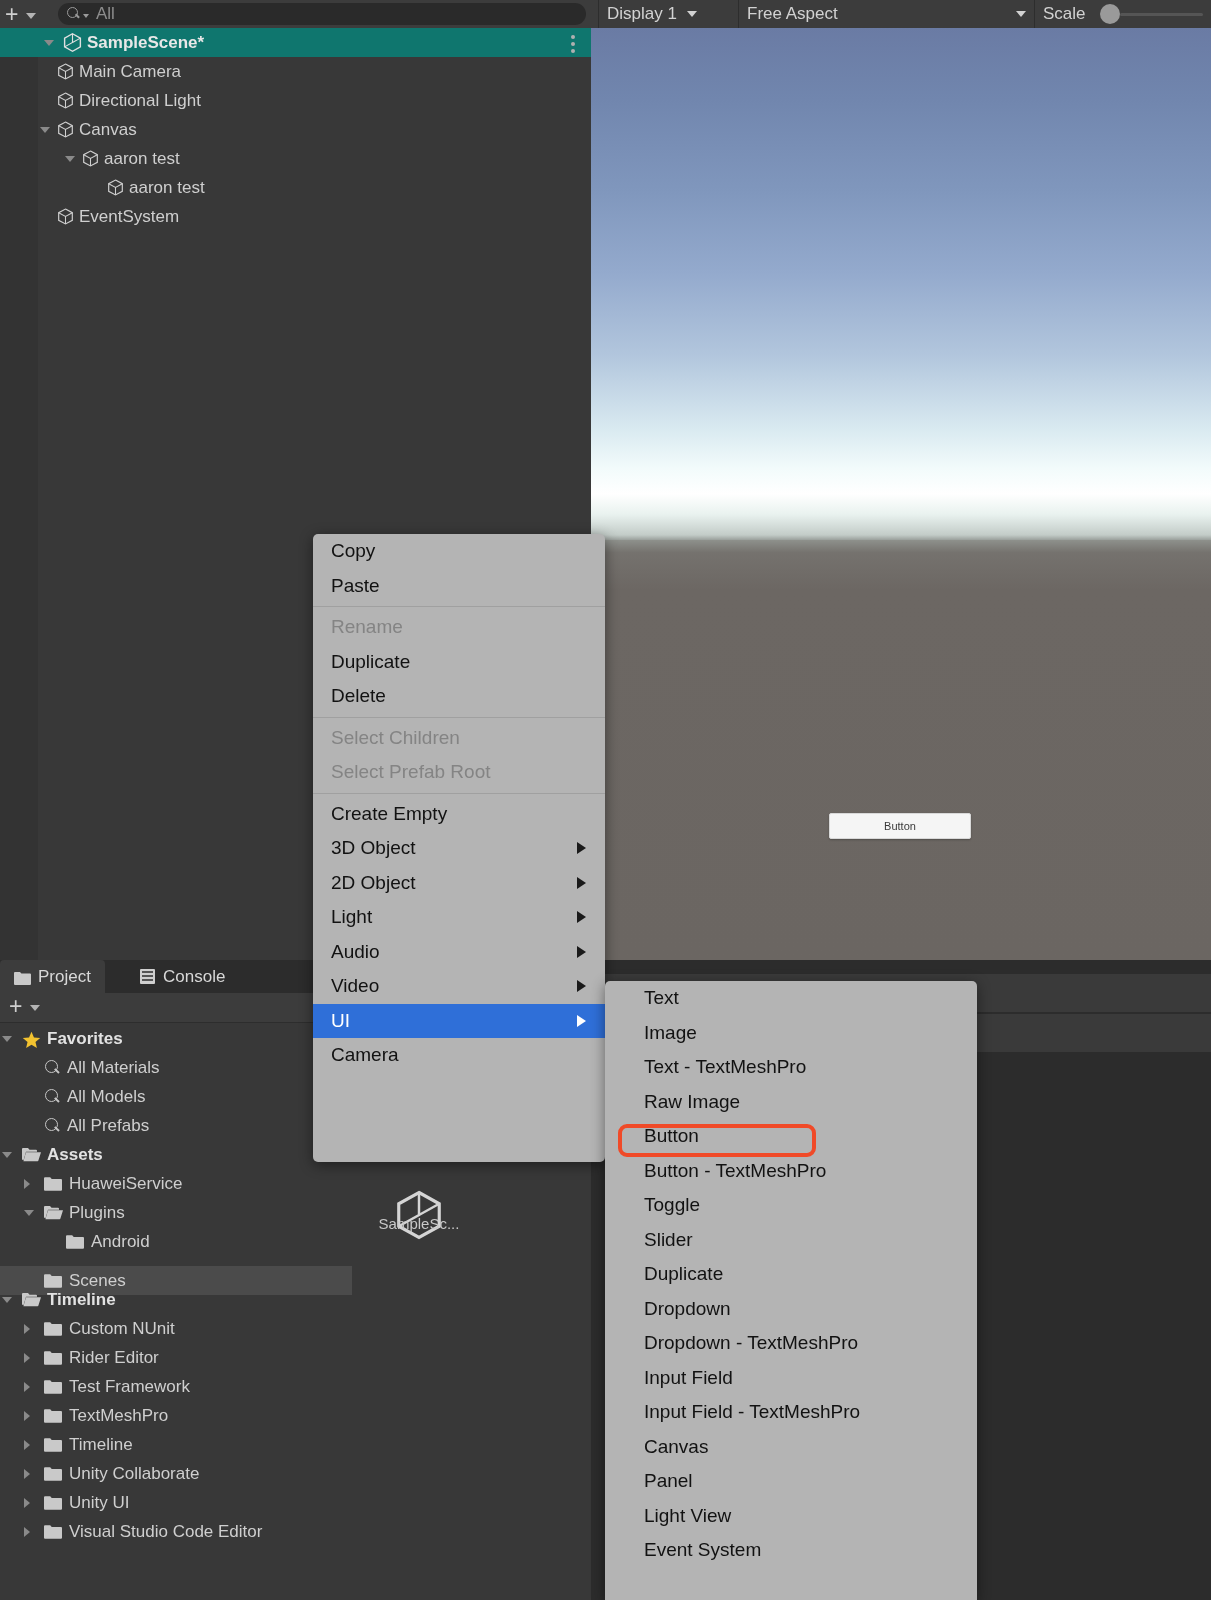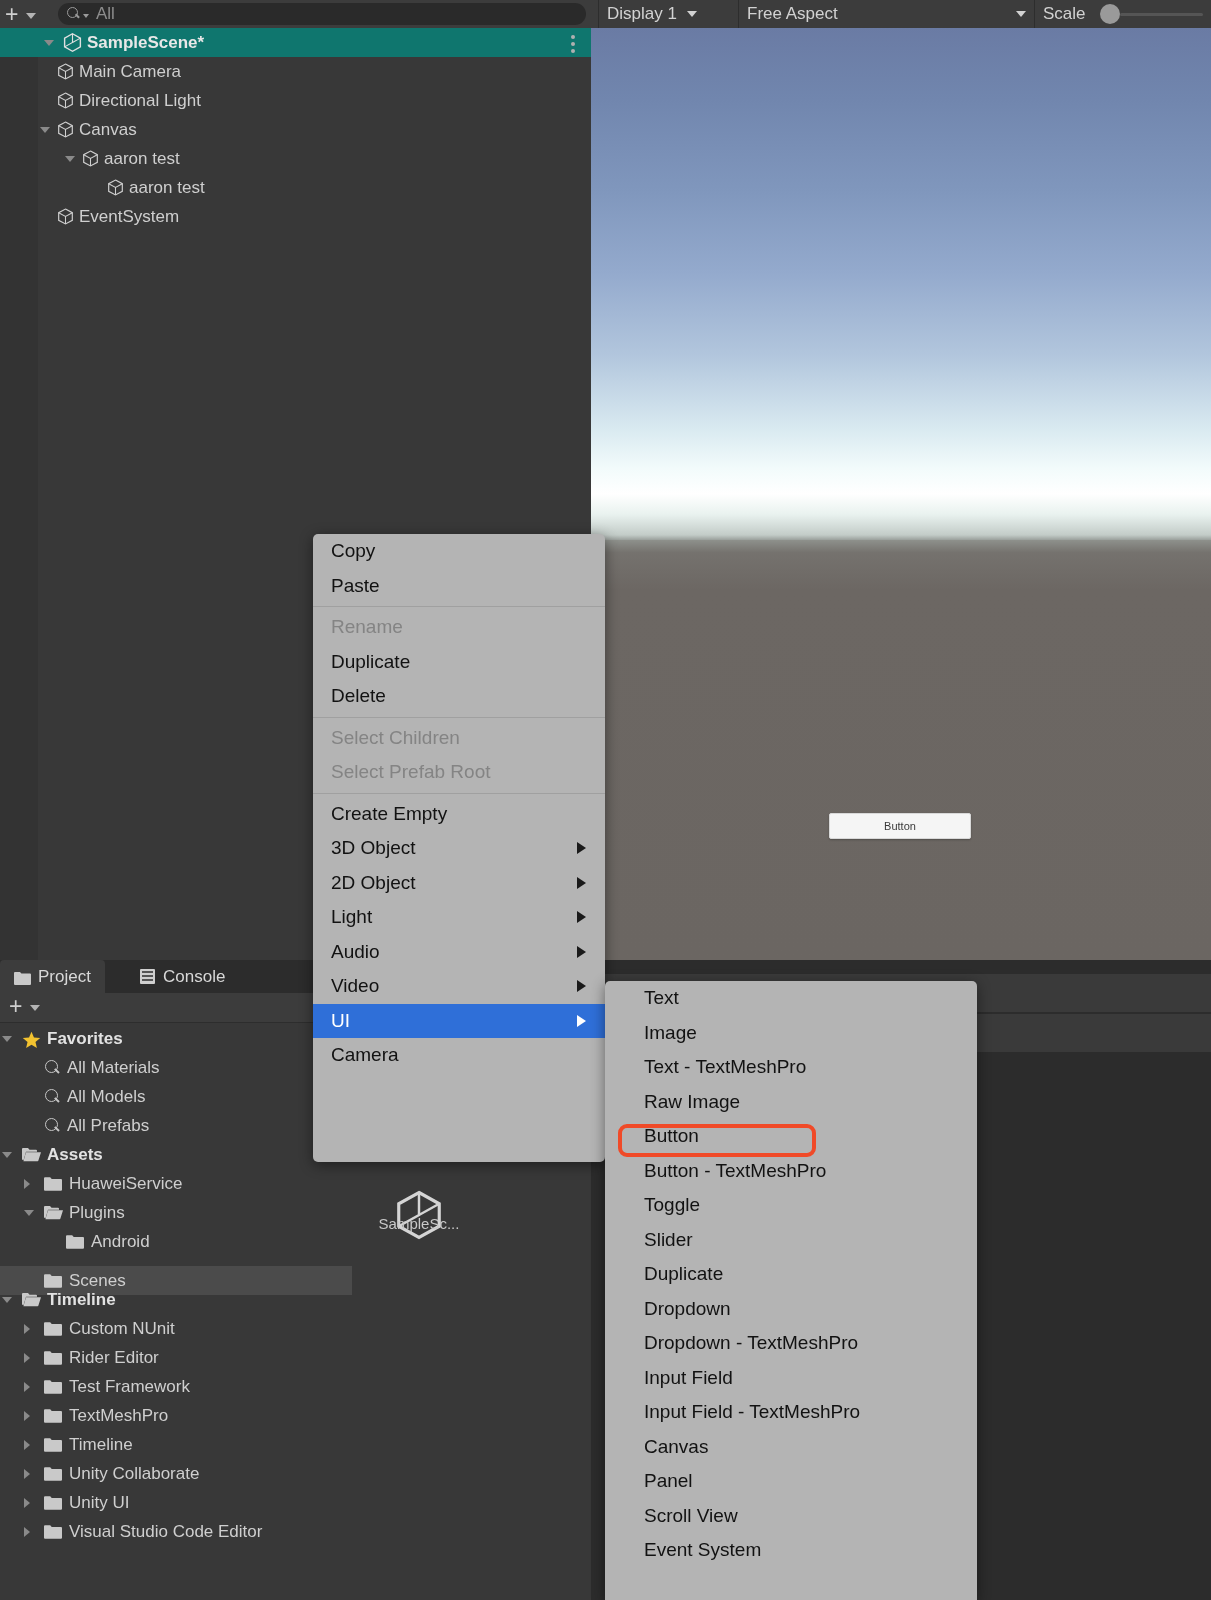--- a/index.html
+++ b/index.html
@@ -655,21 +655,21 @@
       <div class="si">
         <span>Input Field - TextMeshPro</span>
       </div>
       <div class="si">
         <span>Canvas</span>
       </div>
       <div class="si">
         <span>Panel</span>
       </div>
       <div class="si">
-        <span>Scroll View</span>
+        <span>Light View</span>
       </div>
       <div class="si">
         <span>Event System</span>
       </div>
     </div>
   <div id="redbox"></div>
 
 </div>
 
 </body></html>

